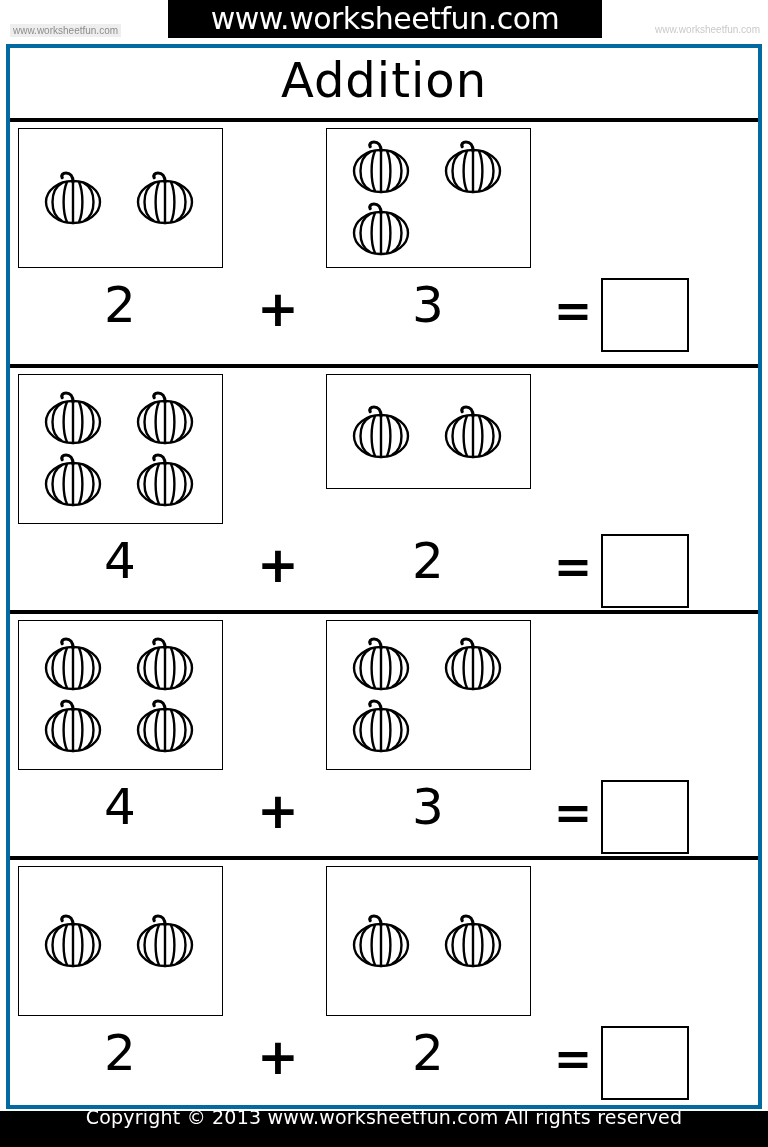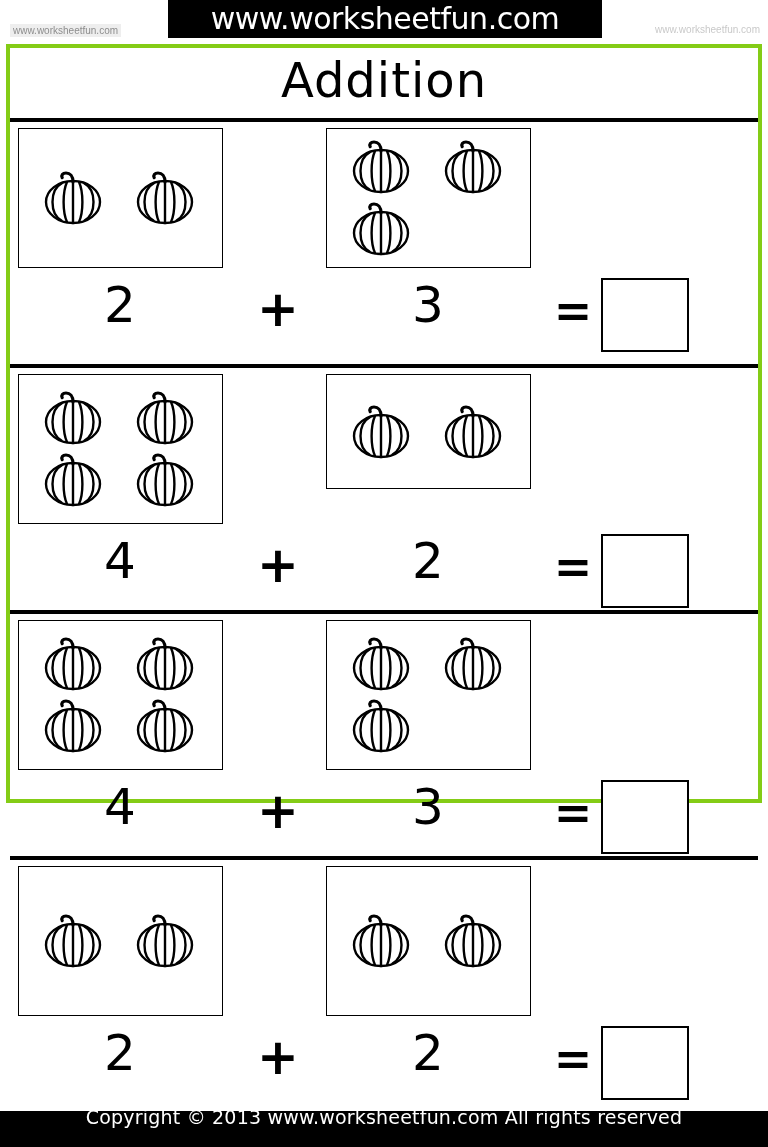--- a/index.html
+++ b/index.html
@@ -71,22 +71,22 @@
     color: #c9c9c9;
     font-family: "Liberation Sans", sans-serif;
   }
 
   
   .sheet {
     position: absolute;
     top: 44px;
     left: 6px;
     width: 756px;
-    height: 759px;
-    border: 4px solid #84cc16;
+    height: 1065px;
+    border: 4px solid #0369a1;
     box-sizing: border-box;
     background: #ffffff;
   }
 
   .title-band {
     position: relative;
     height: 74px;
     border-bottom: 4px solid #000000;
     box-sizing: border-box;
   }

